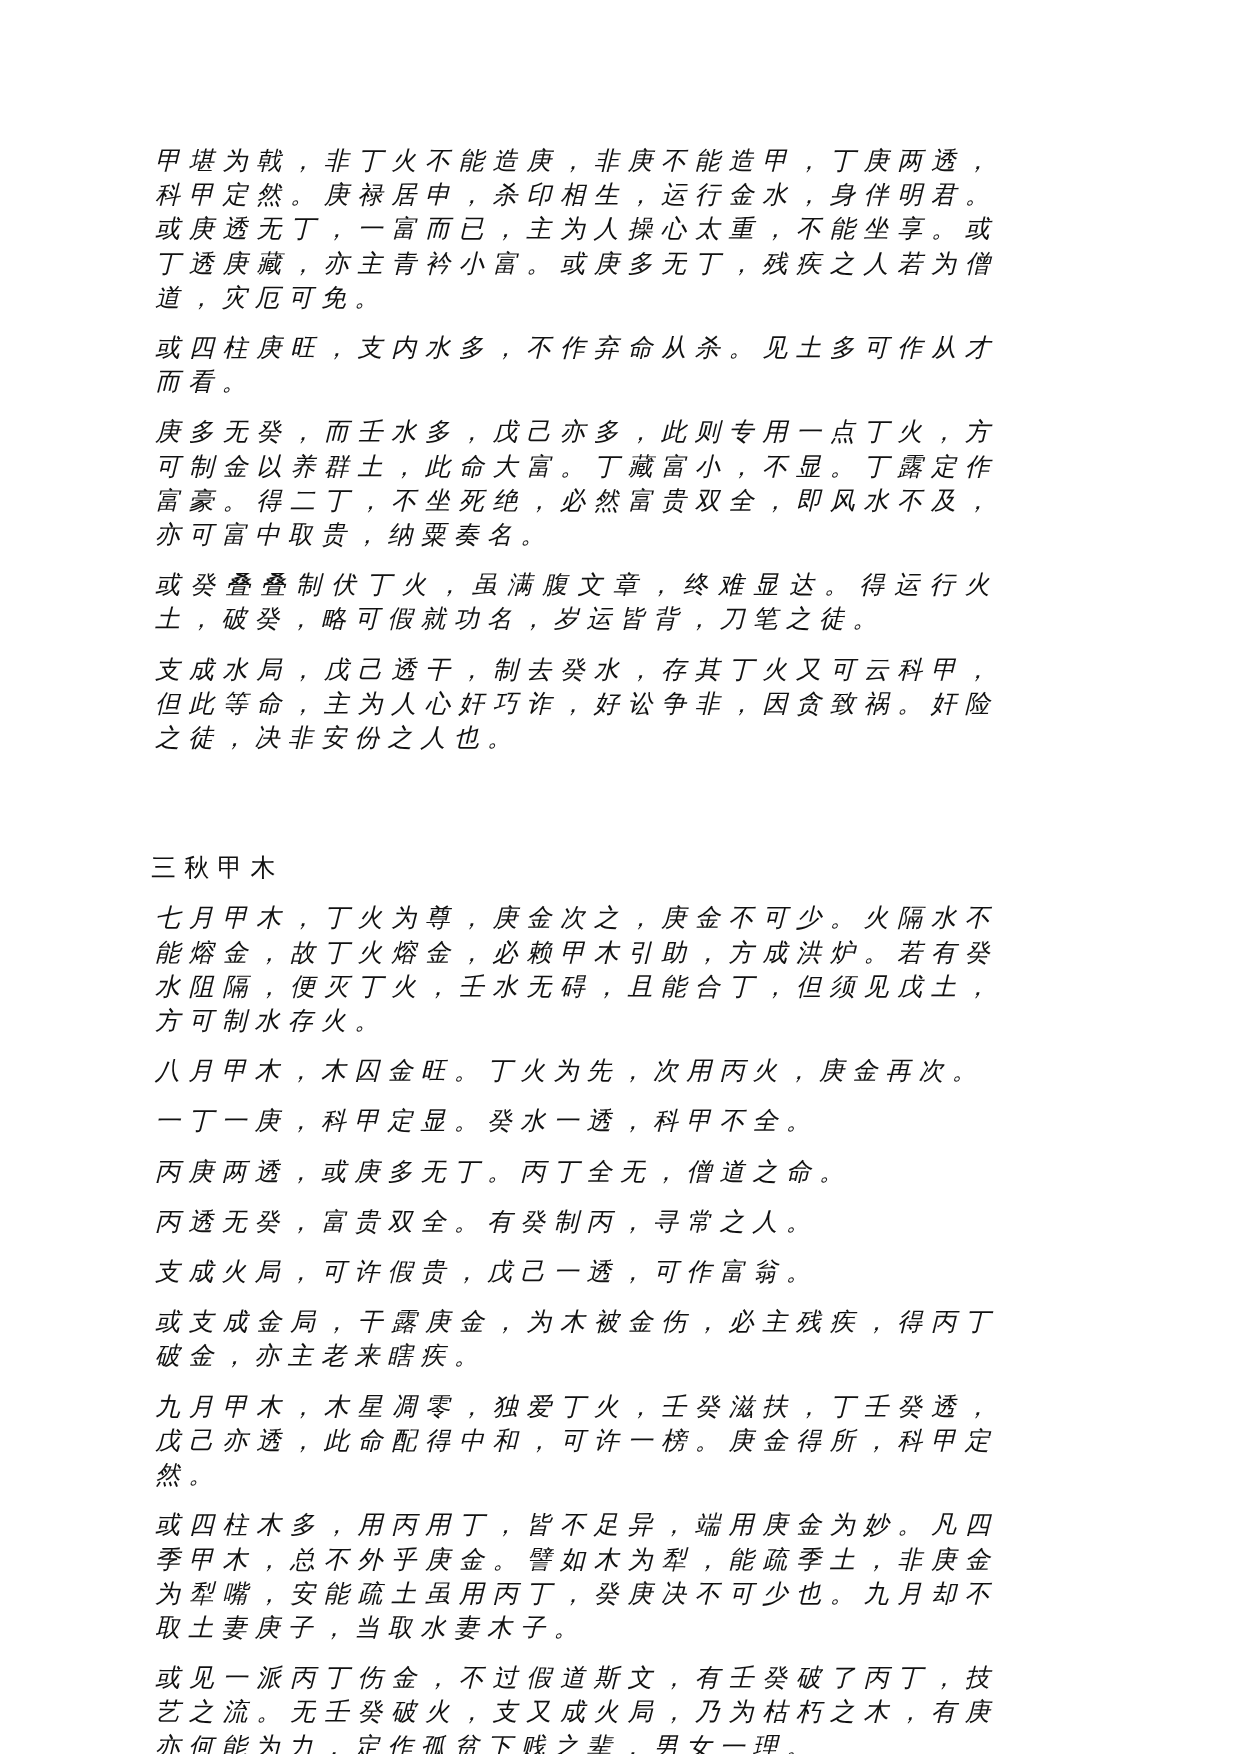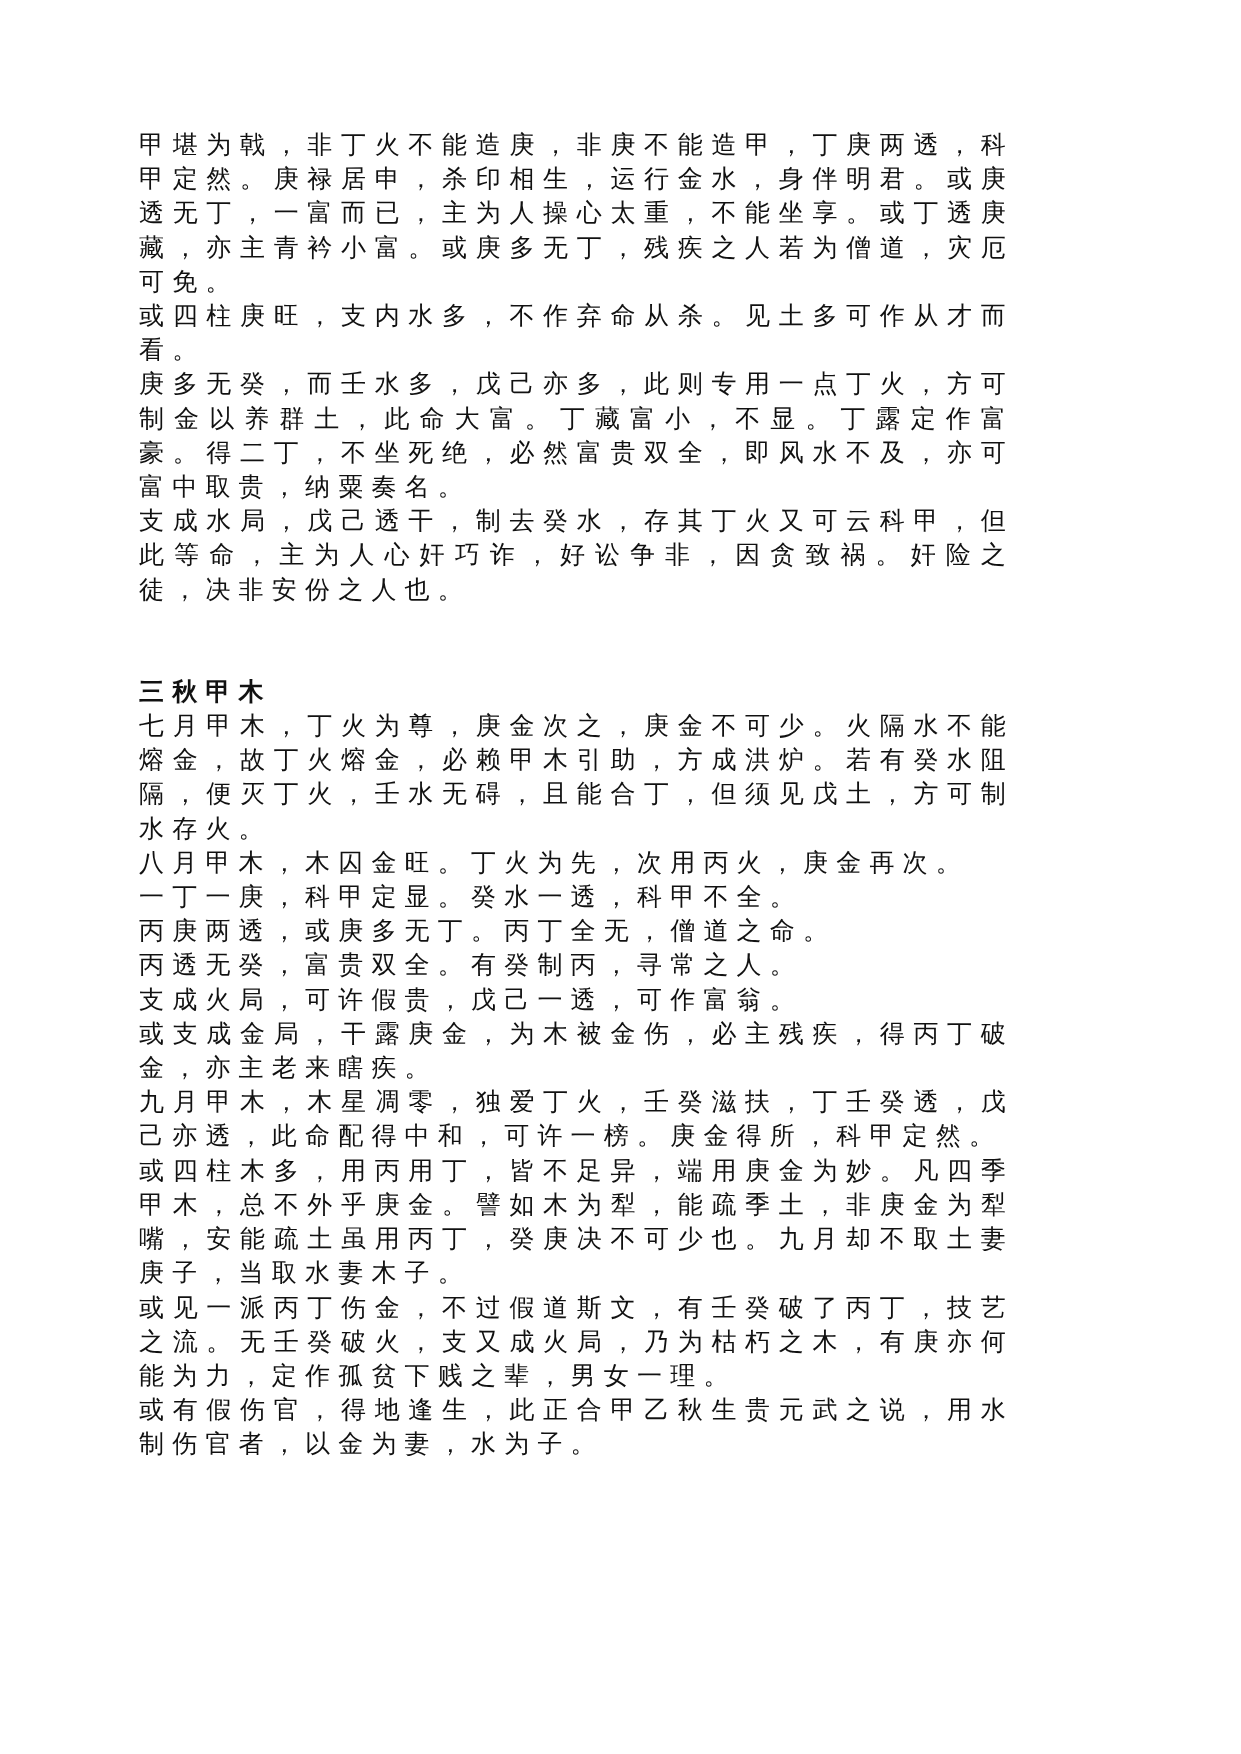--- a/index.html
+++ b/index.html
@@ -18,43 +18,44 @@
       left: 139px;
       top: 128px;
       width: 875px;
       color: #111111;
       font-family: "DejaVu Serif", "Liberation Serif", serif;
       font-size: 25px;
       line-height: 34.2px;
       letter-spacing: 8.2px;
     }
     .para {
-      margin: 0;
+      margin: 16px;
       padding: 0;
       text-align: justify;
       text-justify: inter-character;
       word-break: break-all;
+      font-style: italic;
     }
     .blank {
       height: 68px;
     }
     .heading {
-      margin: 0;
+      margin: 12px;
       padding: 0;
-      font-weight: bold;
     }
   </style>
 </head>
 <body>
 
 <div class="page">
   <div class="section">
     <p class="para">甲堪为戟，非丁火不能造庚，非庚不能造甲，丁庚两透，科甲定然。庚禄居申，杀印相生，运行金水，身伴明君。或庚透无丁，一富而已，主为人操心太重，不能坐享。或丁透庚藏，亦主青衿小富。或庚多无丁，残疾之人若为僧道，灾厄可免。</p>
     <p class="para">或四柱庚旺，支内水多，不作弃命从杀。见土多可作从才而看。</p>
     <p class="para">庚多无癸，而壬水多，戊己亦多，此则专用一点丁火，方可制金以养群土，此命大富。丁藏富小，不显。丁露定作富豪。得二丁，不坐死绝，必然富贵双全，即风水不及，亦可富中取贵，纳粟奏名。</p>
+    <p class="para">或癸叠叠制伏丁火，虽满腹文章，终难显达。得运行火土，破癸，略可假就功名，岁运皆背，刀笔之徒。</p>
     <p class="para">支成水局，戊己透干，制去癸水，存其丁火又可云科甲，但此等命，主为人心奸巧诈，好讼争非，因贪致祸。奸险之徒，决非安份之人也。</p>
   </div>
 
   <div class="blank"></div>
 
   <div class="section">
     <p class="heading">三秋甲木</p>
     <p class="para">七月甲木，丁火为尊，庚金次之，庚金不可少。火隔水不能熔金，故丁火熔金，必赖甲木引助，方成洪炉。若有癸水阻隔，便灭丁火，壬水无碍，且能合丁，但须见戊土，方可制水存火。</p>
     <p class="para">八月甲木，木囚金旺。丁火为先，次用丙火，庚金再次。</p>
     <p class="para">一丁一庚，科甲定显。癸水一透，科甲不全。</p>

